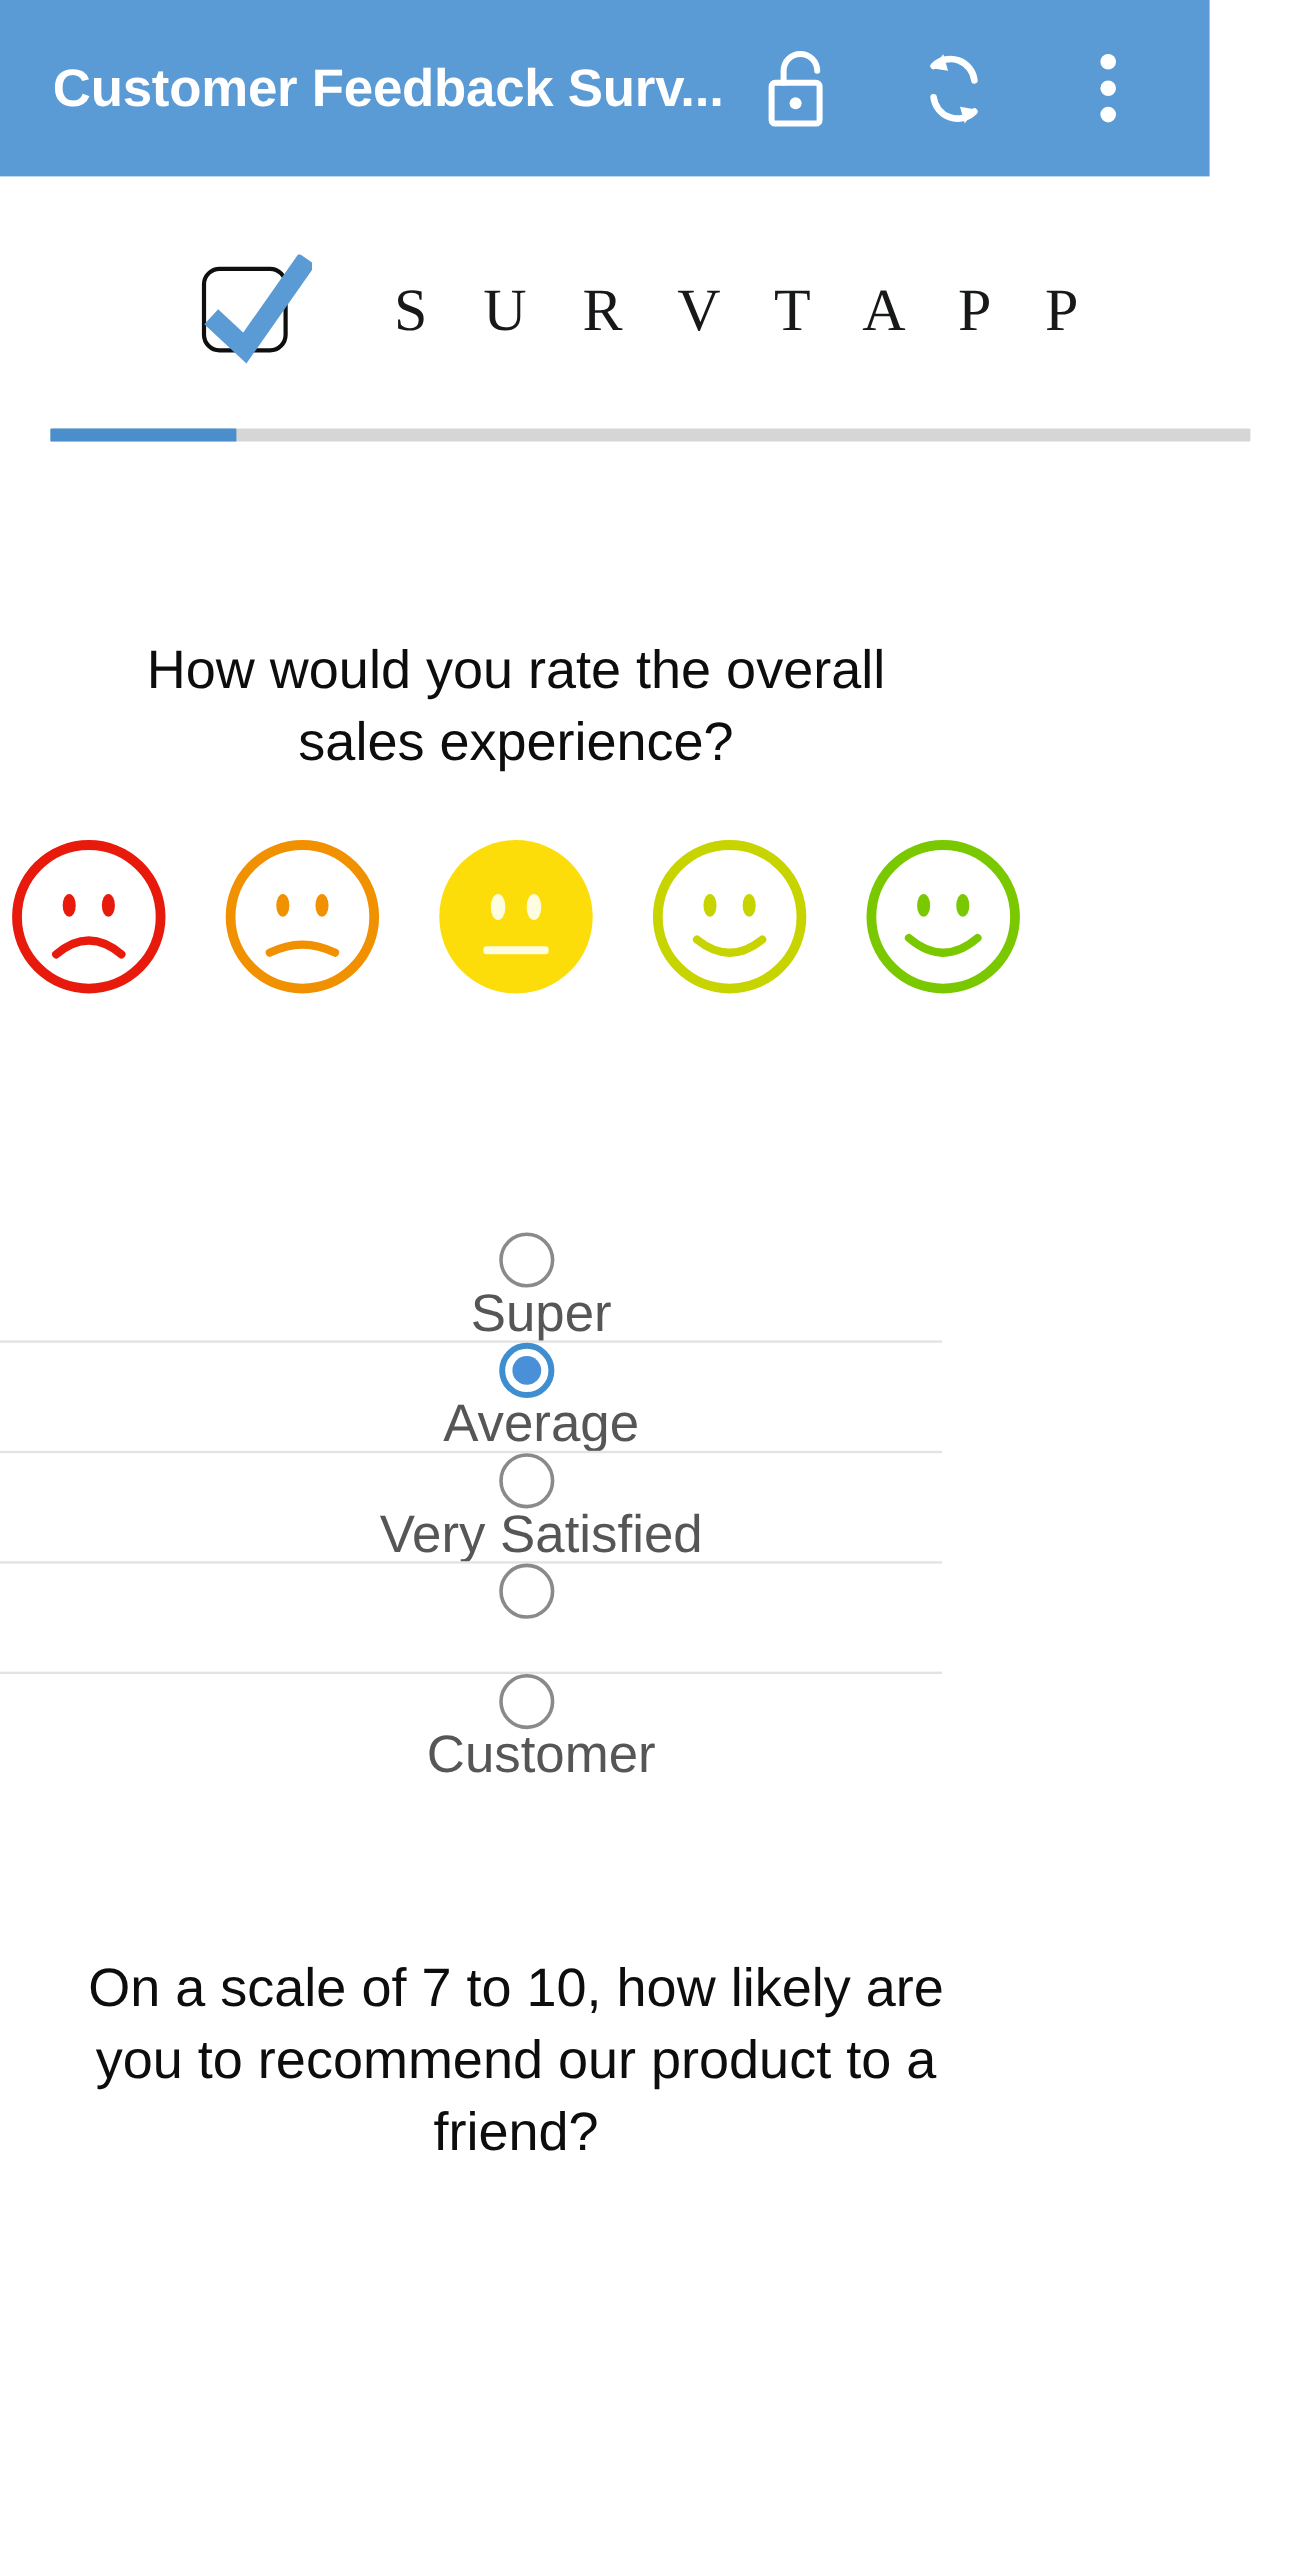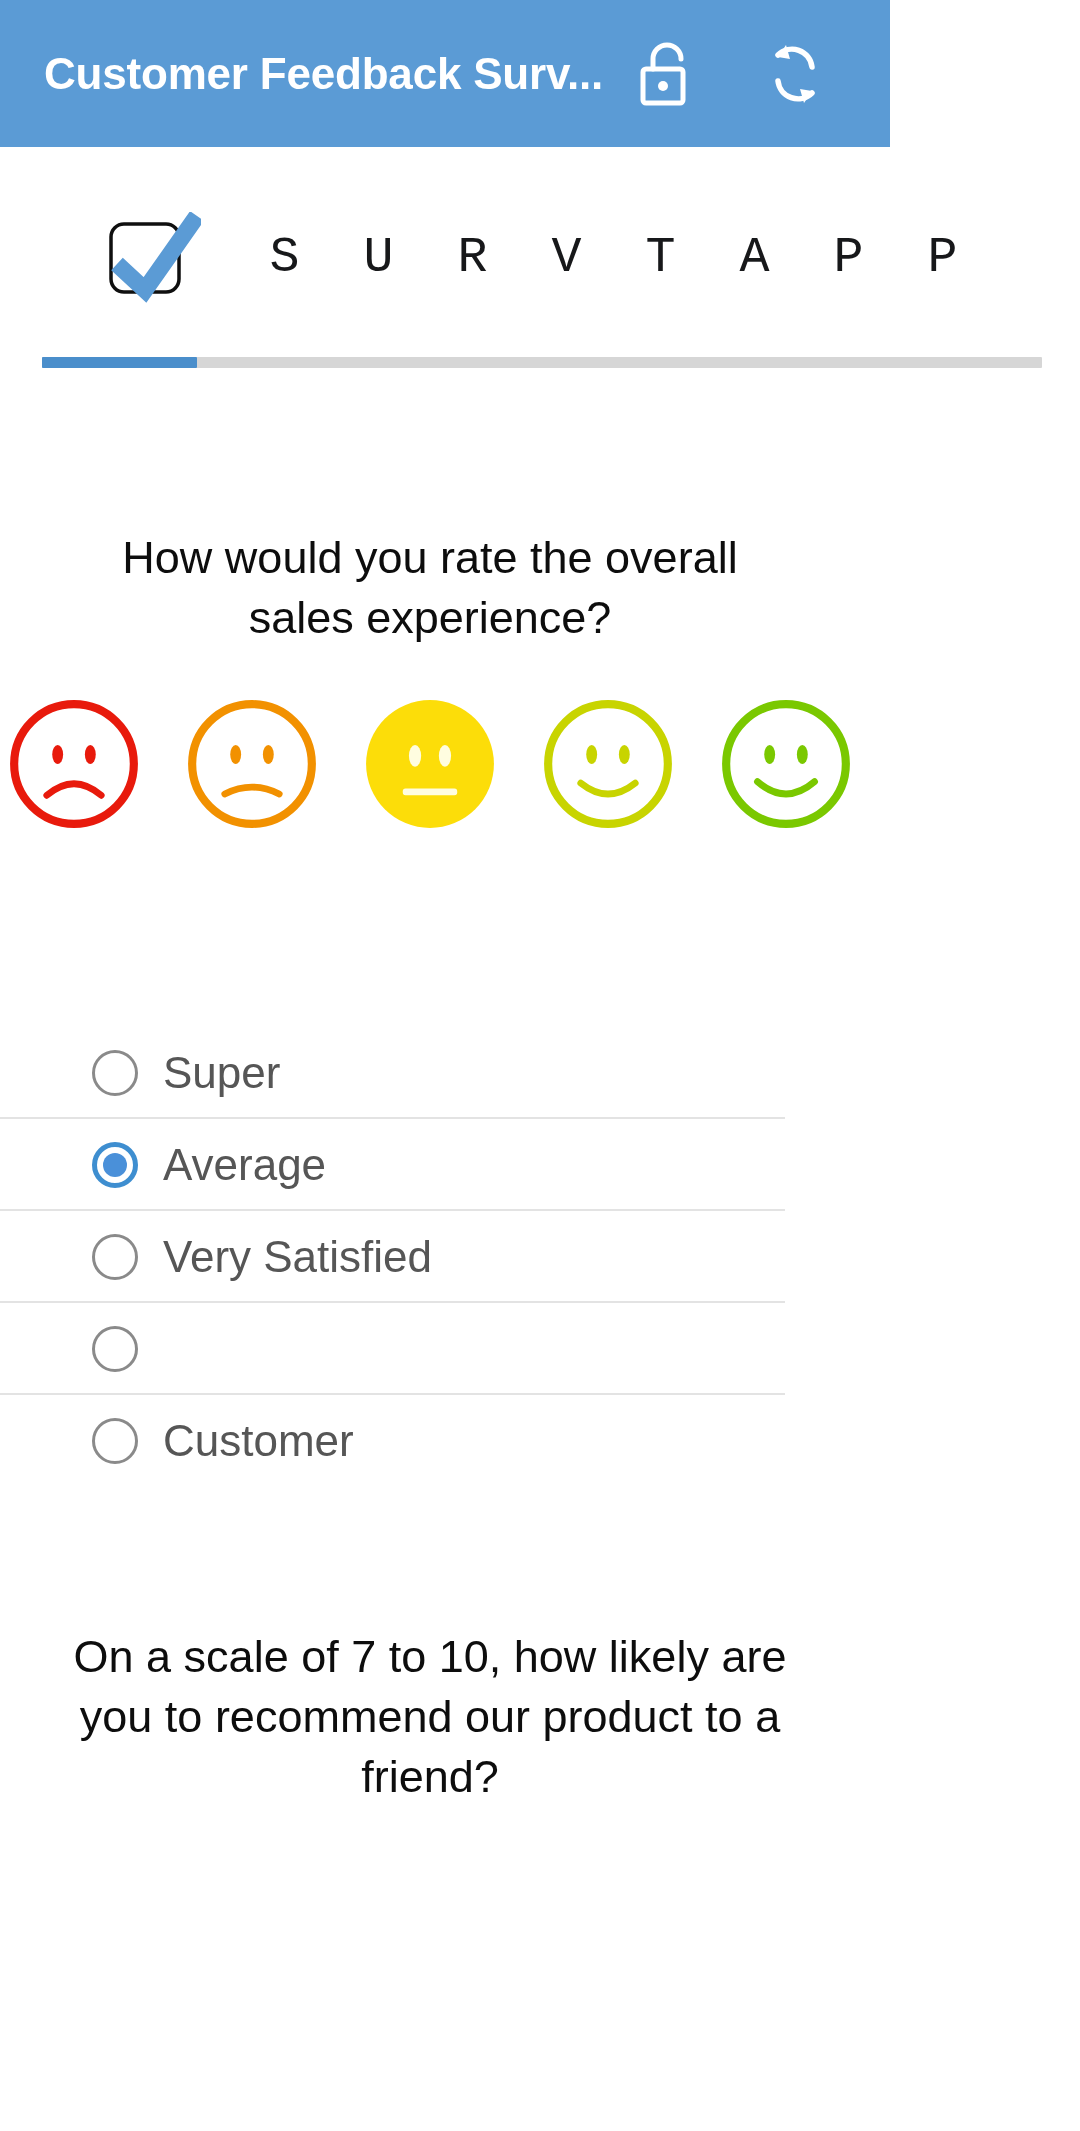--- a/index.html
+++ b/index.html
@@ -8,21 +8,21 @@
     width: 1080px;
     height: 2131px;
     background: #ffffff;
     font-family: "Liberation Sans", sans-serif;
     overflow: hidden;
   }
 
   
   .appbar {
     position: relative;
-    width: 890px;
+    width: 1008px;
     height: 147px;
     background: #5b9bd5;
     display: flex;
     align-items: center;
     padding: 0 26px 0 44px;
   }
   .appbar-title {
     flex: 0 0 auto;
     color: #ffffff;
     font-size: 44px;
@@ -78,21 +78,21 @@
   .logo-mark {
     width: 96px;
     height: 92px;
     position: relative;
     flex: 0 0 auto;
   }
   .logo-text {
     font-size: 50px;
     letter-spacing: 17px;
     color: #17181a;
-    font-family: Liberation Mono, monospace;
+    font-family: Liberation Serif, serif;
     font-weight: 400;
     white-space: nowrap;
     padding-left: 6px;
     margin-left: 48px;
   }
 
   
   .progress-wrap {
     width: 1080px;
     padding: 25px 40px 0 42px;
@@ -138,20 +138,21 @@
     padding: 0 0 0 0;
     margin-top: 55px;
   }
   .radio-row {
     height: 92px;
     display: flex;
     align-items: center;
     padding-left: 92px;
     margin: 0 75px 0 0;
     position: relative;
+    flex-direction: column;
   }
   .radio-row .divider {
     position: absolute;
     left: 0; right: 0; bottom: 0;
     height: 2px;
     background: #e3e3e3;
   }
 
   .radio {
     width: 46px; height: 46px;

